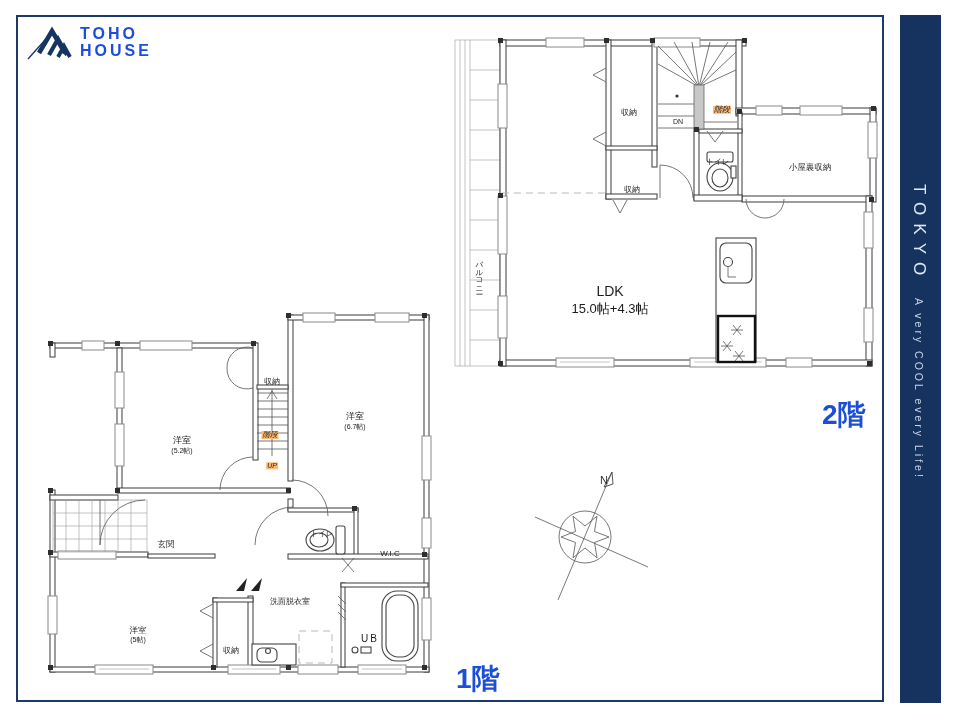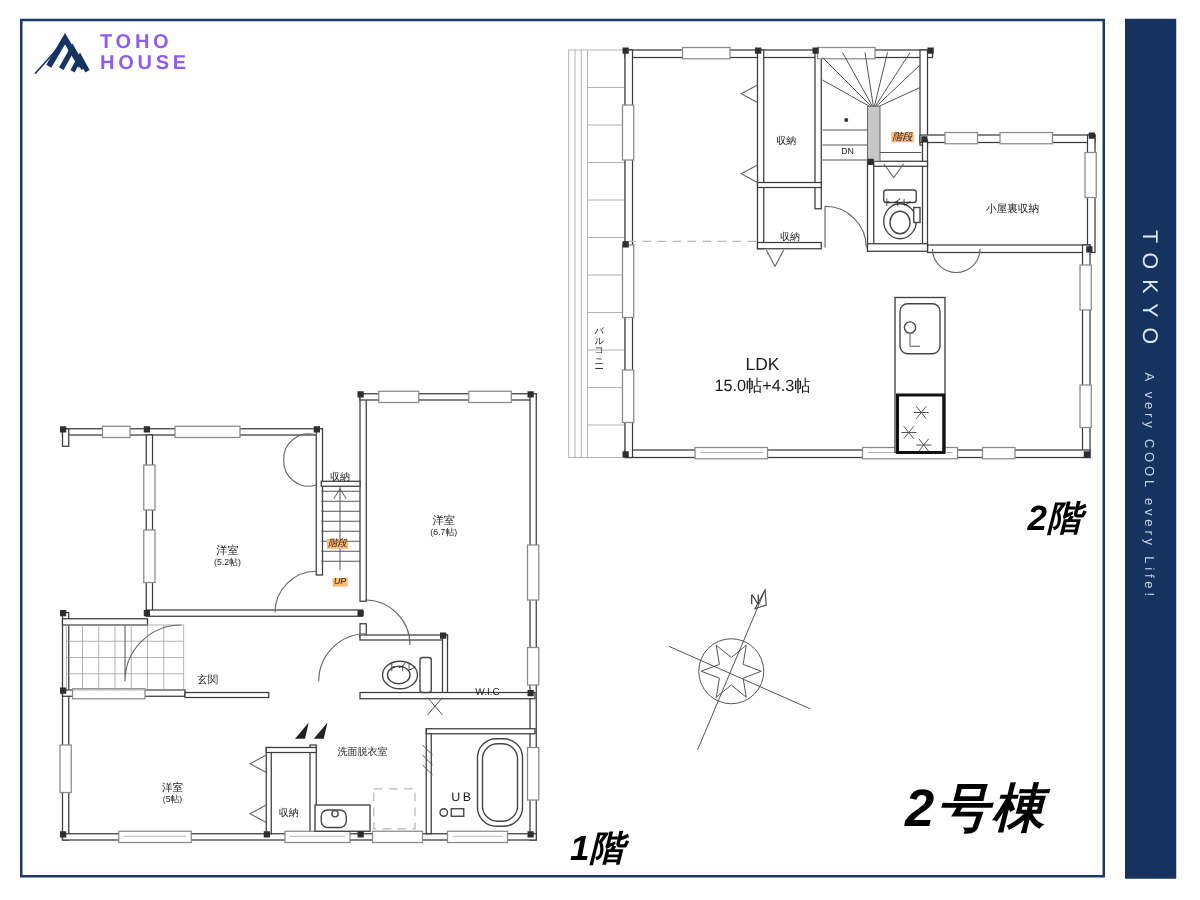--- a/index.html
+++ b/index.html
@@ -2,21 +2,21 @@
 <html><head>
 <meta charset="utf-8">
 <style>
   html,body { margin:0; padding:0; background:#fff; }
   .page { position:relative; width:960px; height:720px; background:#fff; overflow:hidden;
           font-family:"Liberation Sans","DejaVu Sans",sans-serif; }
   .frame { position:absolute; left:16px; top:15px; width:868px; height:687px;
            border:2px solid #1b3a67; box-sizing:border-box; }
   
   .logo { position:absolute; left:26px; top:22px; display:flex; align-items:center; }
-  .logo-text { margin-left:8px; color:#8b5cf6; font-weight:700; line-height:17px;
+  .logo-text { margin-left:8px; color:#1d4ed8; font-weight:700; line-height:17px;
                font-size:16px; letter-spacing:3px; }
   
   .band { position:absolute; left:900px; top:15px; width:41px; height:688px; background:#16335f; }
   .vtext { position:absolute; writing-mode:vertical-rl; color:#dfe7f2; white-space:nowrap; }
   .brand { left:909px; top:184px; font-size:17px; letter-spacing:8px; font-weight:400; }
   .tagline { left:913px; top:298px; font-size:10.5px; letter-spacing:3px; color:#c9d6e8; }
   
   svg.plan { position:absolute; left:0; top:0; }
   .w   { fill:#fff; stroke:#3b3b3b; stroke-width:1; }
   .win { fill:#fff; stroke:#8a8a8a; stroke-width:1; }
@@ -25,21 +25,21 @@
   .arc { stroke:#666; stroke-width:0.9; fill:none; }
   .fix { fill:#fff; stroke:#444; stroke-width:1.1; }
   .dsh { stroke:#b8b8b8; stroke-width:1; stroke-dasharray:7 5; fill:none; }
   .col { fill:#2e2e2e; }
   .hatch { fill:#c7c7c7; stroke:#666; stroke-width:0.8; }
   
   .lbl { position:absolute; transform:translate(-50%,-50%); color:#1c1c1c;
          white-space:nowrap; line-height:1.05; text-align:center;margin-top:17px; }
   .lbl.on { background:#fdba74; padding:0 1px;font-style:italic; }
   .vert { writing-mode:vertical-rl; }
-  .gray { color:#000000; font-weight:700; transform:none;font-style:italic; }
+  .gray { color:#1d4ed8; font-weight:700; transform:none; }
 </style>
 </head>
 <body>
 
 <div class="page">
 
   <div class="frame"></div>
 
   <div class="logo">
     <svg width="46" height="40" viewBox="0 0 46 40">
@@ -300,16 +300,15 @@
   <div class="lbl" style="left:166px;top:527px;font-size:8.5px">玄関</div>
   <div class="lbl" style="left:322px;top:517px;font-size:7.5px">トイレ</div>
   <div class="lbl" style="left:390px;top:537px;font-size:8px">W.I.C</div>
   <div class="lbl" style="left:138px;top:613px;font-size:8.5px">洋室</div>
   <div class="lbl" style="left:138px;top:623px;font-size:7px">(5帖)</div>
   <div class="lbl" style="left:231px;top:634px;font-size:8px">収納</div>
   <div class="lbl" style="left:290px;top:585px;font-size:8px">洗面脱衣室</div>
   <div class="lbl" style="left:370px;top:622px;font-size:10px;letter-spacing:2px">UB</div>
   <div class="lbl gray" style="left:456px;top:647px;font-size:28px">1階</div>
 
-  <div class="lbl gray" style="left:724px;top:608px;font-size:42px;letter-spacing:2px">2号棟</div>
   <div class="lbl" style="left:604px;top:464px;font-size:11px;color:#333">N</div>
 
 </div>
 
 </body></html>

